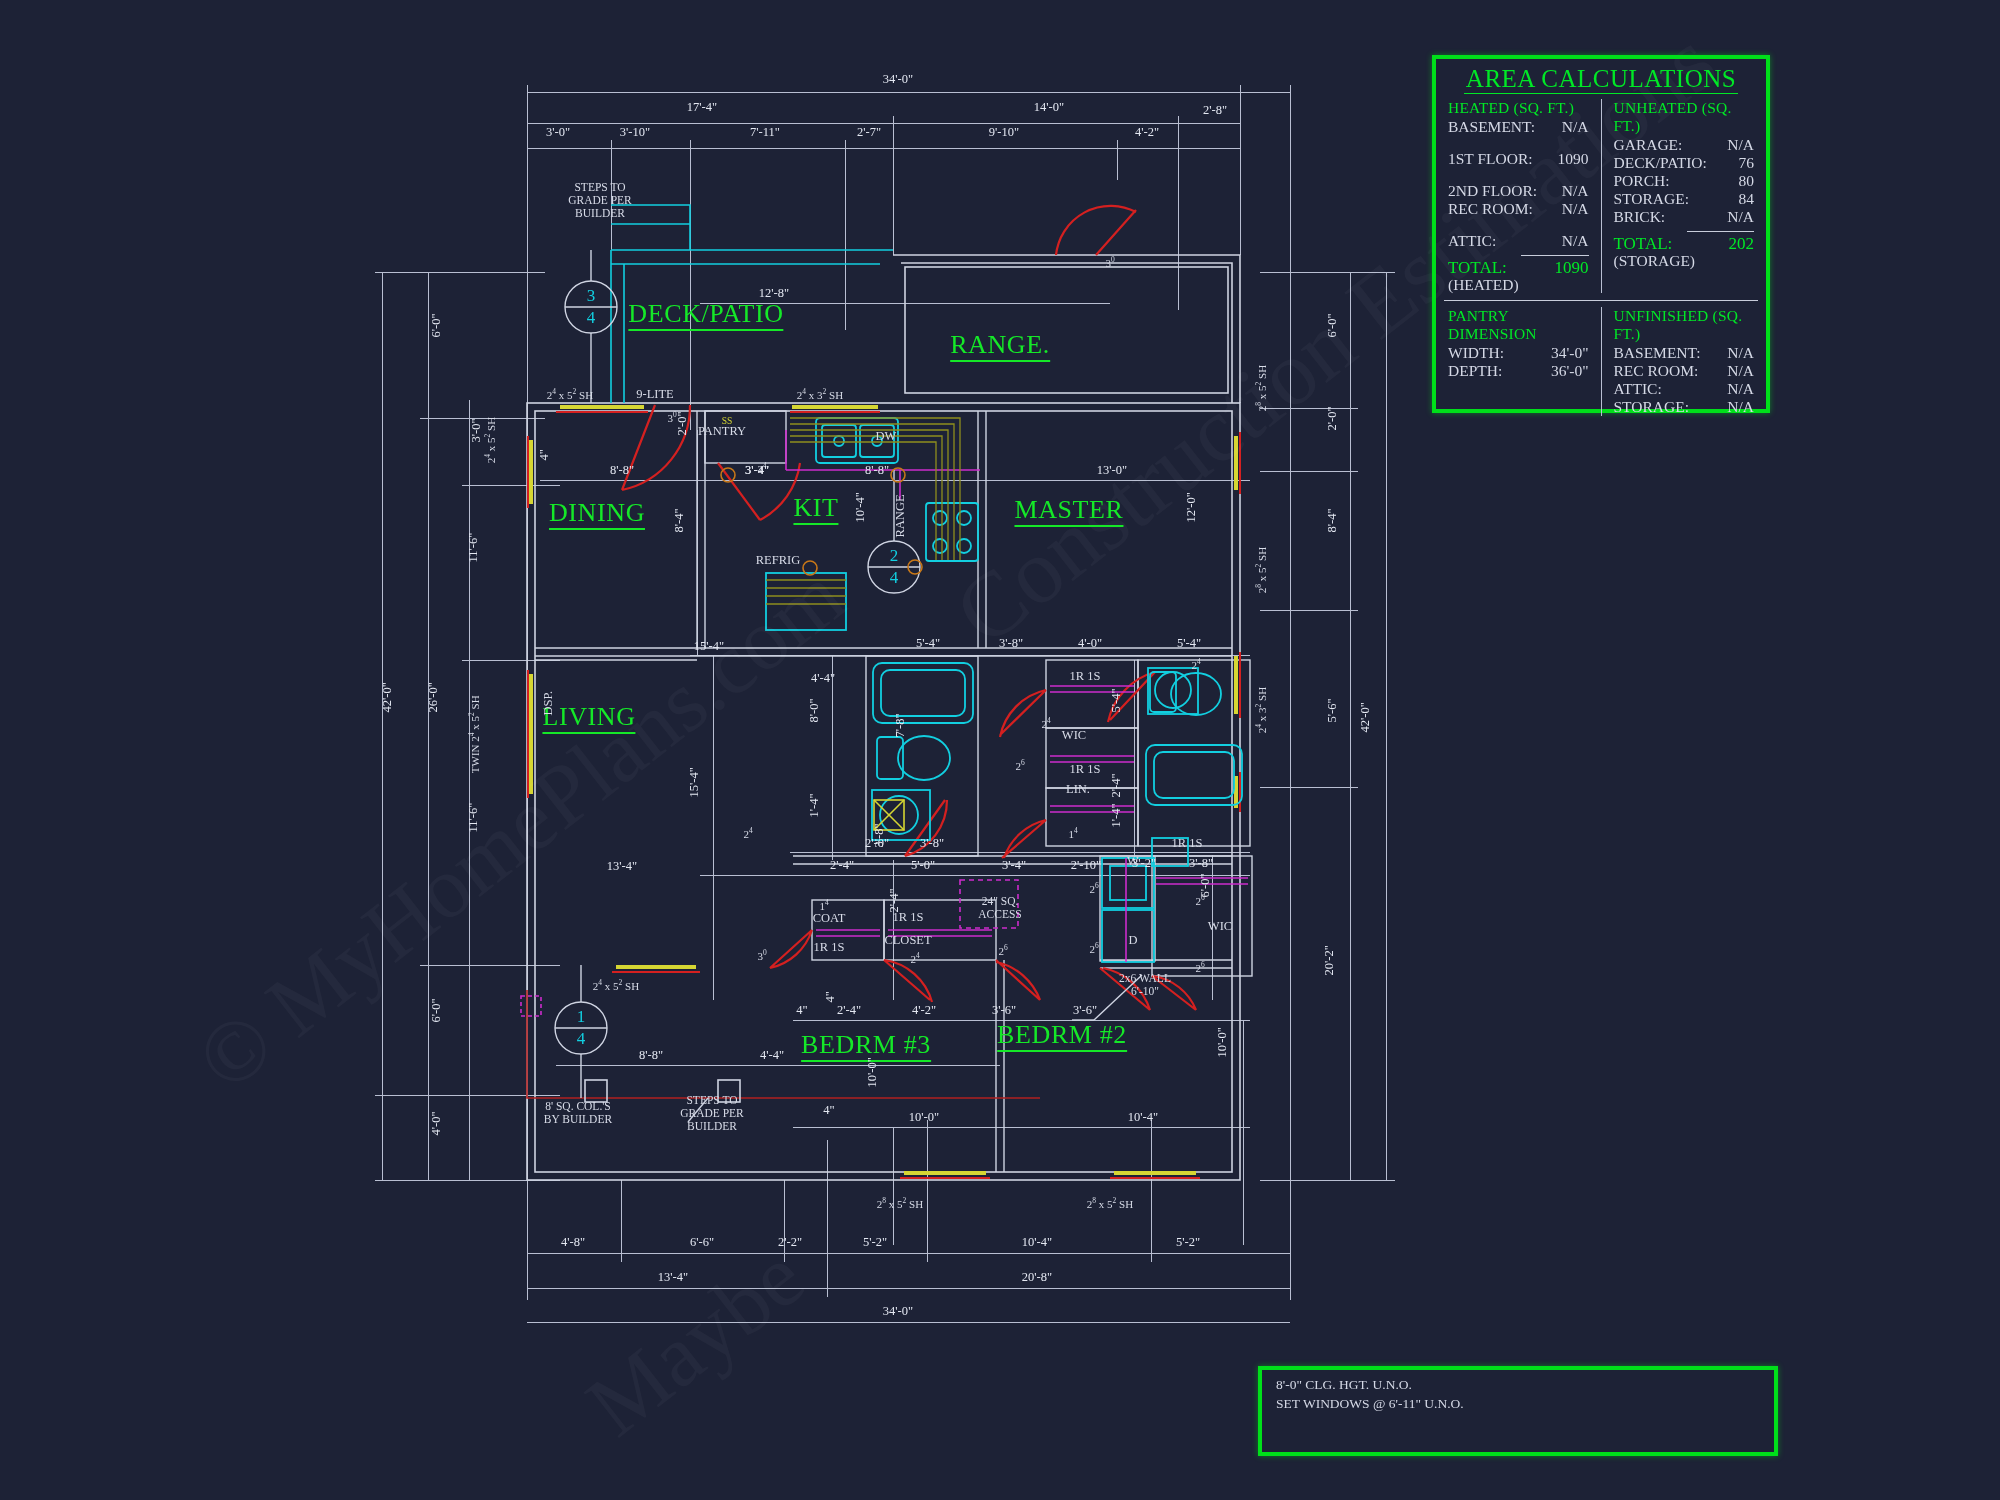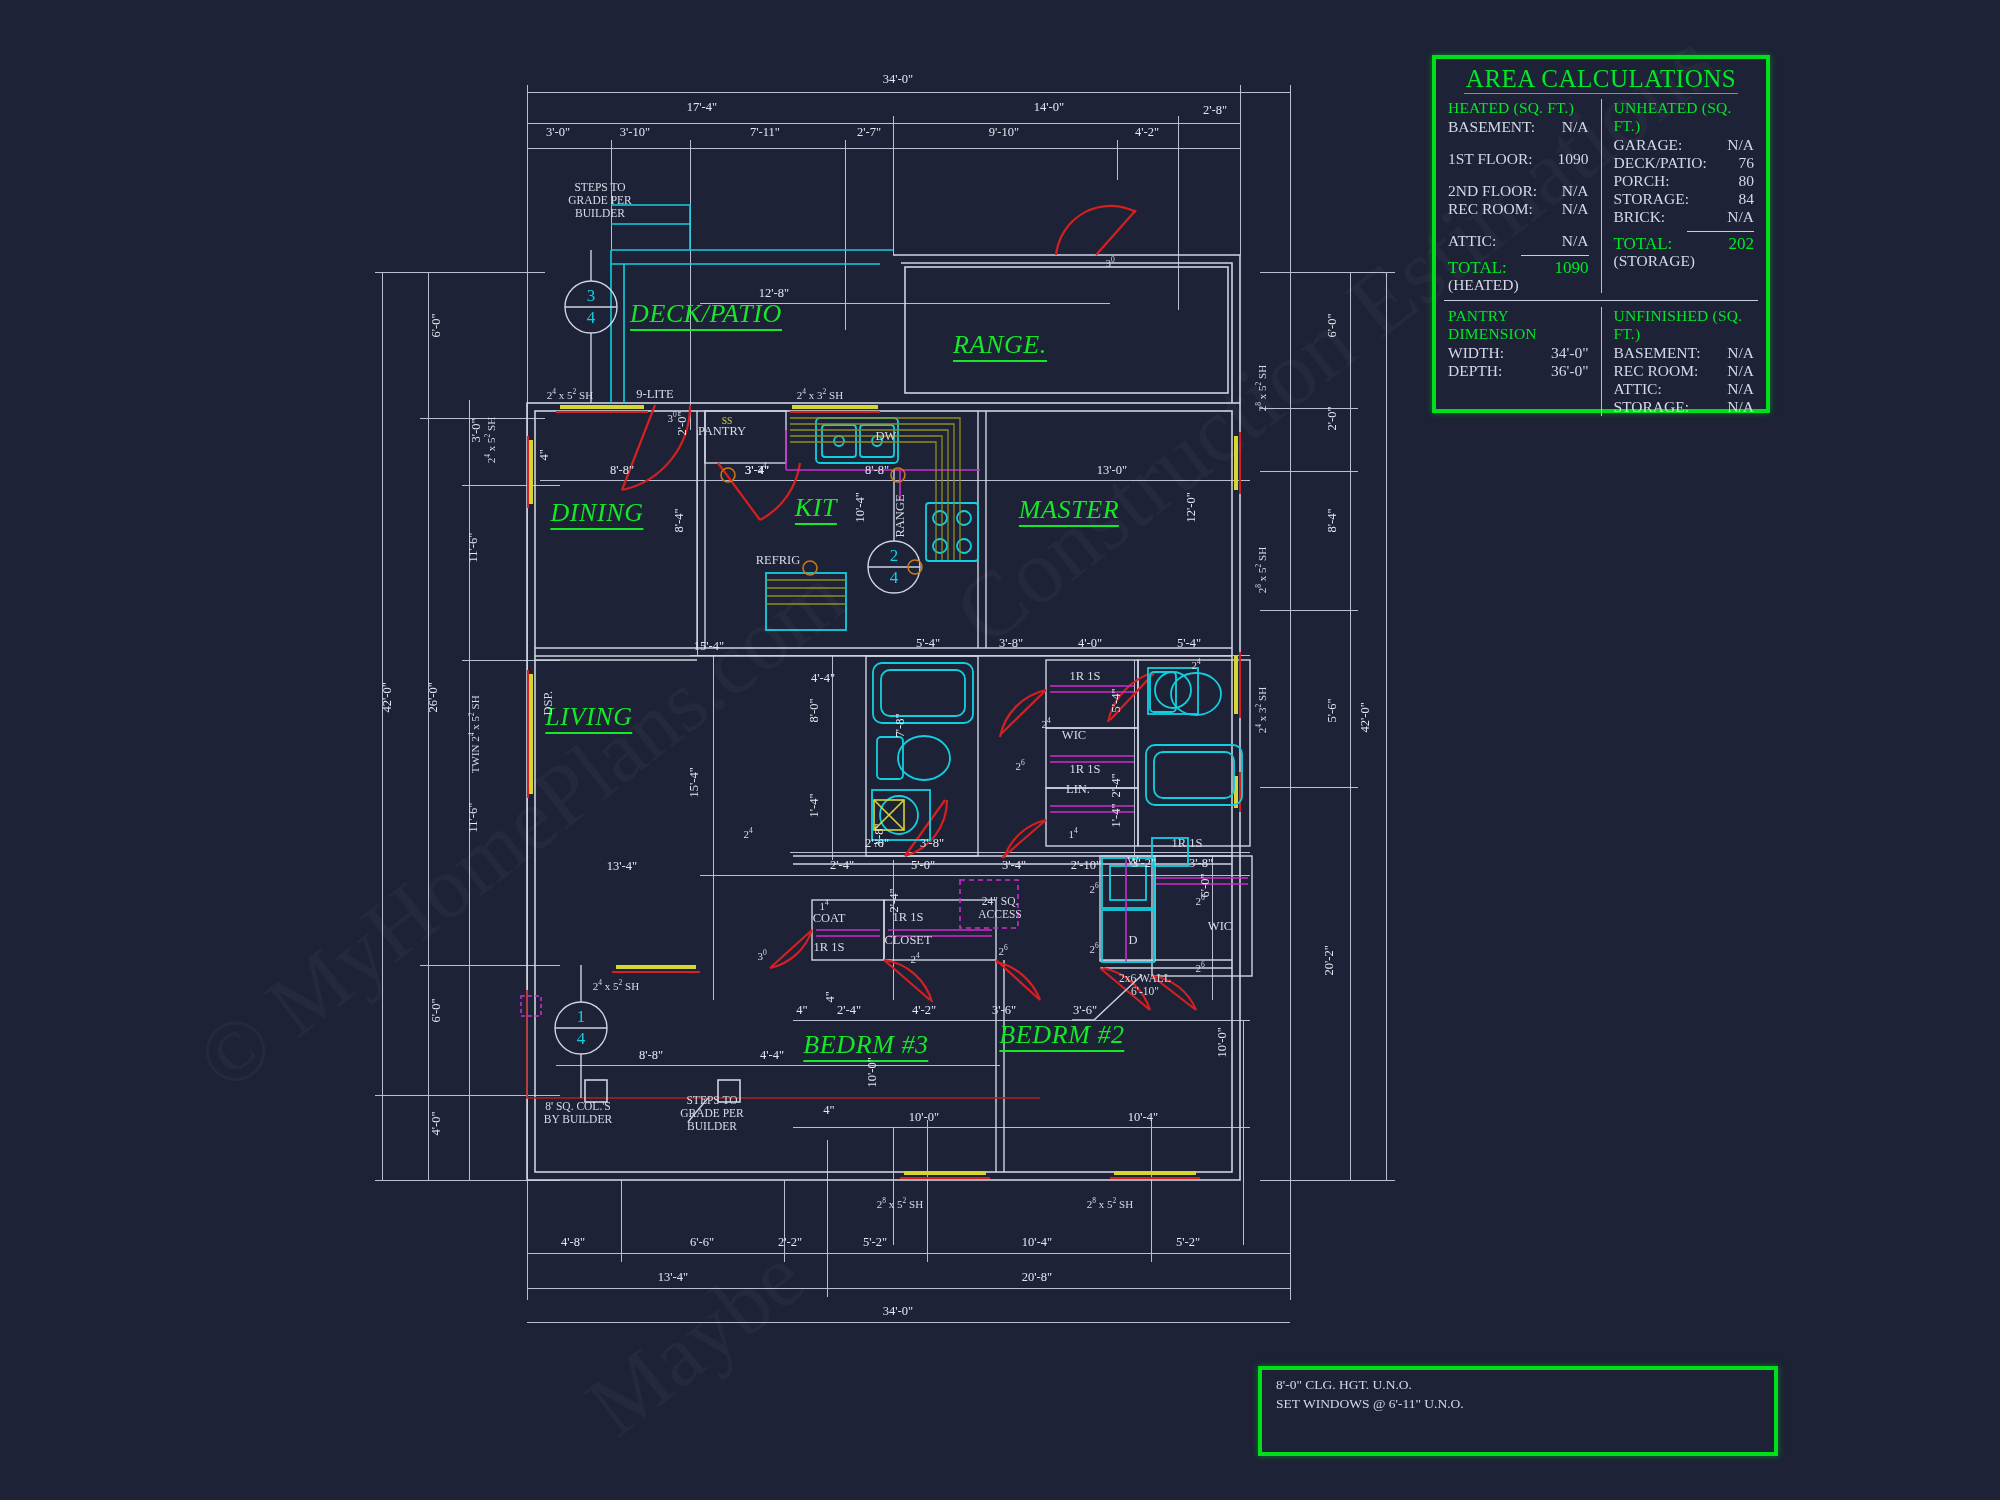--- a/index.html
+++ b/index.html
@@ -39,21 +39,21 @@
              border:4px solid #00e01a;box-shadow:0 0 6px rgba(0,224,26,.45);box-sizing:border-box;
              padding:4px 14px;}
   .tb-row{display:flex;align-items:baseline;justify-content:space-between;
           border-bottom:1.6px solid #00d418;padding-bottom:2px;}
   .tb-name{color:#39e23c;font-size:32px;letter-spacing:.6px;}
   .tb-scale{color:#d5d9e6;font-size:13.5px;}
   .tb-note{color:#d5d9e6;font-size:13.5px;line-height:16px;margin-top:3px;}
 
   
   .lbl{position:absolute;white-space:nowrap;transform-origin:left top;}
-  .room{color:#15e828;font-size:26px;letter-spacing:.6px;font-style:italic;}
+  .room{color:#15e828;font-size:26px;letter-spacing:.6px;}
   .room u{text-decoration:none;border-bottom:2px solid #15e828;padding-bottom:1px;}
   .sml{color:#d8dce8;font-size:12.5px;}
   .sml2{color:#d8dce8;font-size:11px;}
   .tiny{color:#d8dce8;font-size:9.5px;}
   .dim{color:#e4e8f2;font-size:12.5px;}
   .dimv{color:#e4e8f2;font-size:12.5px;}
   .cyan{color:#12cfe0;}
   .note{color:#d8dce8;font-size:11.5px;line-height:13px;text-align:center;}
   sup{font-size:.68em;vertical-align:super;}
 </style>

